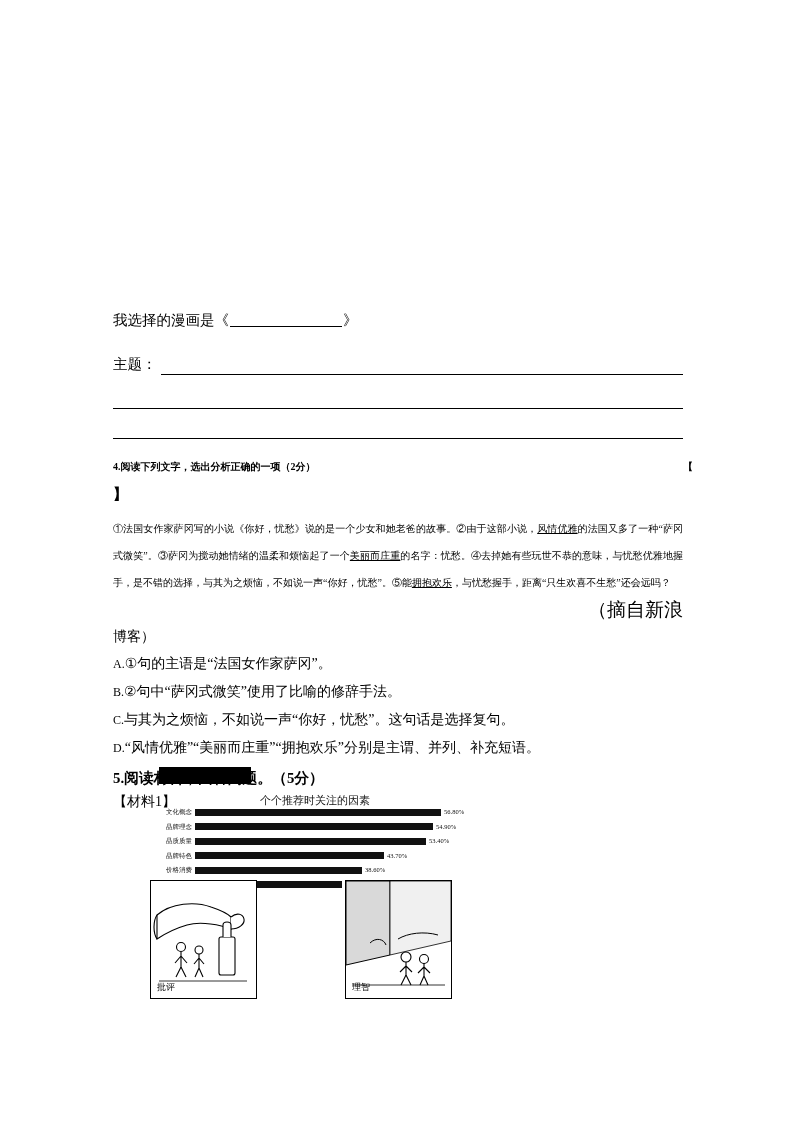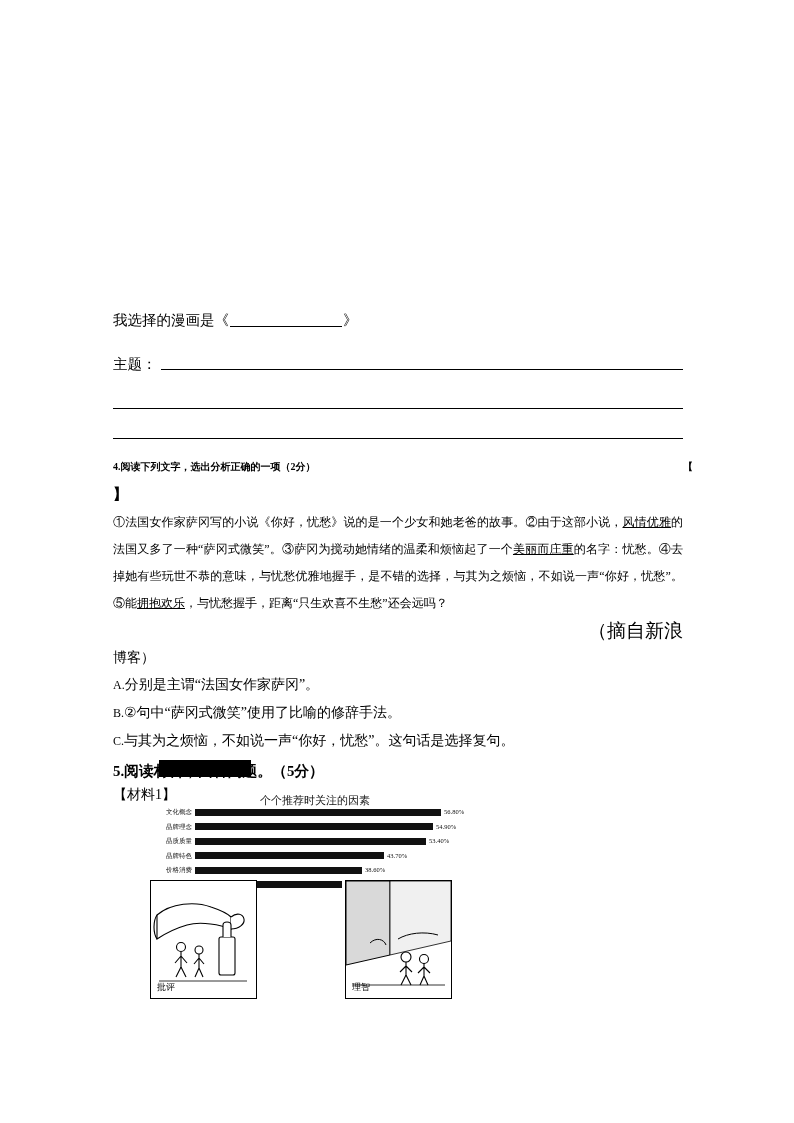--- a/index.html
+++ b/index.html
@@ -45,21 +45,21 @@
     margin: 0 1px;
   }
 
   
   .theme-block { margin-bottom: 8px; }
   .theme-row {
     font-size: 14.5px;
     line-height: 30px;
     white-space: nowrap;
     display: flex;
-    align-items: flex-start;
+    align-items: center;
   }
   .theme-row .label { flex: 0 0 auto; padding-right: 4px; }
   .theme-row .rule {
     flex: 1 1 auto;
     border-bottom: 1px solid #000;
     height: 20px;
   }
   .rule-only {
     border-bottom: 1px solid #000;
     height: 29px;
@@ -81,24 +81,24 @@
     font-weight: bold;
   }
   .q-head-second {
     font-size: 14.8px;
     font-weight: bold;
     line-height: 26px;
   }
 
   
   .para {
-    font-size: 12px;
+    font-size: 10px;
     line-height: 27px;
     text-align: justify;
-    margin-top: 2px;
+    margin-top: 8px;
   }
   .para .u { text-decoration: underline; }
   .src-line {
     font-size: 19px;
     line-height: 27px;
     text-align: right;
   }
   .src-cont {
     font-size: 14px;
     line-height: 27px;
@@ -241,27 +241,30 @@
       <span>①法国女作家萨冈写的小说《你好，忧愁》说的是一个少女和她老爸的故事。②由于这部</span><span>小说，</span><span class="u">风情优雅</span><span>的法国又多了一种“萨冈式微笑”。③萨冈为搅动她情绪的温柔和烦恼起了</span><span>一个</span><span class="u">美丽而庄重</span><span>的名字：忧愁。④去掉她有些玩世不恭的意味，与忧愁优雅地握手，是不</span><span>错的选择，与其为之烦恼，不如说一声“你好，忧愁”。⑤能</span><span class="u">拥抱欢乐</span><span>，与忧愁握手，距离</span><span>“只生欢喜不生愁”还会远吗？</span>
     </div>
     <div class="src-line">
       <span>（摘自新浪</span>
     </div>
     <div class="src-cont">
       <span>博客）</span>
     </div>
 
     <div class="opt">
-      <span class="lead">A.</span><span>分别是主谓“法国女作家萨冈”。</span>
+      <span class="lead">A.</span><span>①句的主语是“法国女作家萨冈”。</span>
     </div>
     <div class="opt">
       <span class="lead">B.</span><span>②句中“萨冈式微笑”使用了比喻的修辞手法。</span>
     </div>
     <div class="opt">
       <span class="lead">C.</span><span>与其为之烦恼，不如说一声“你好，忧愁”。这句话是选择复句。</span>
+    </div>
+    <div class="opt">
+      <span class="lead">D.</span><span>“风情优雅”“美丽而庄重”“拥抱欢乐”分别是主谓、并列、补充短语。</span>
     </div>
 
     <div class="q5-head">
       <span>5.阅读材料，</span><span>回答问题。（5分）</span>
       <span class="redact-q5"></span>
     </div>
     <div class="mat-label">
       <span>【材料1】</span>
     </div>
 

